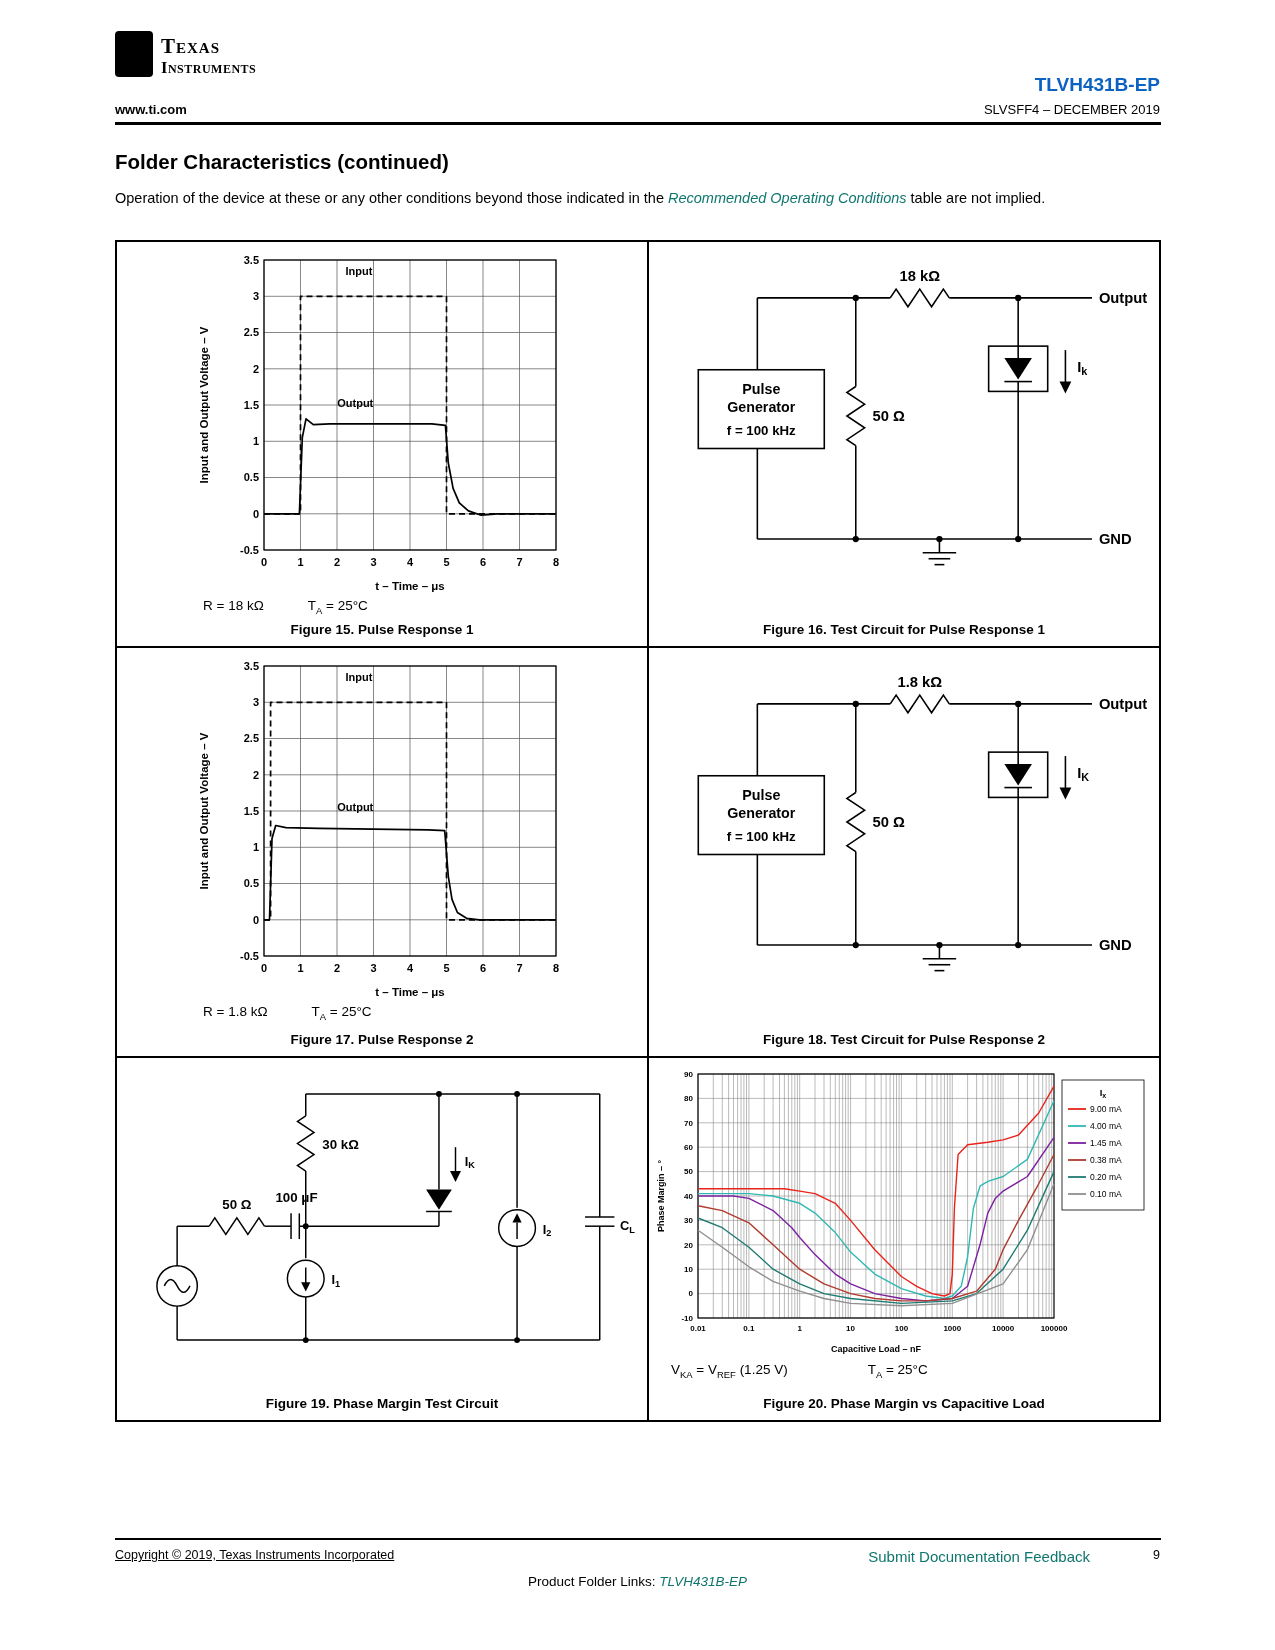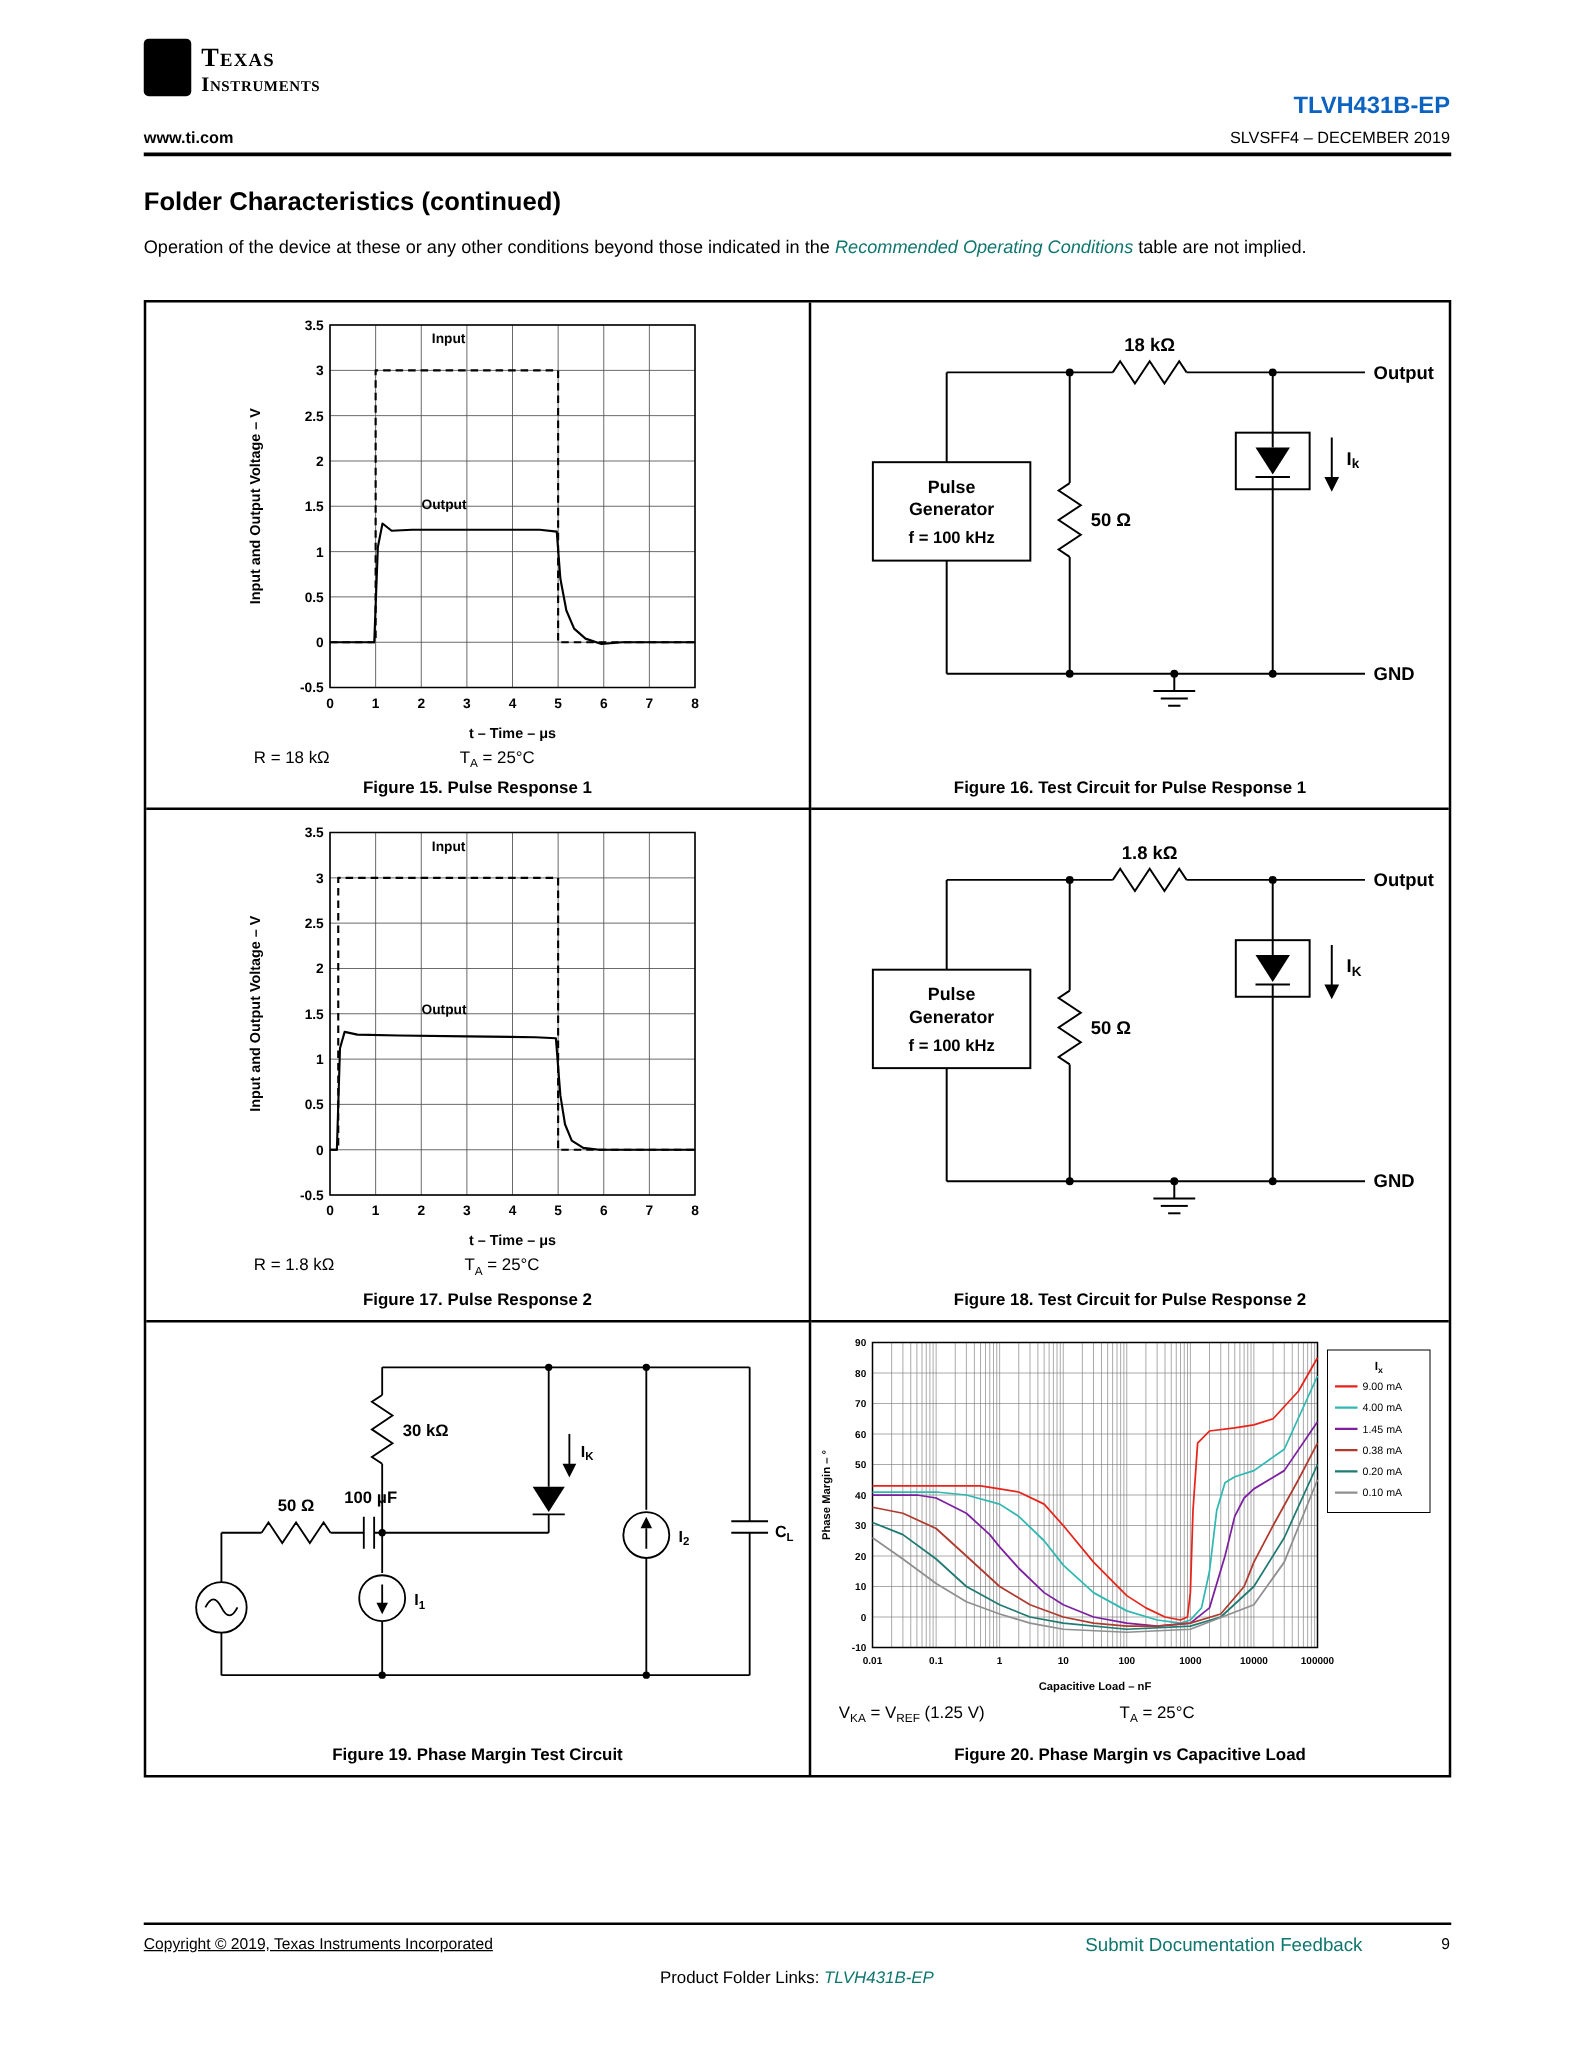--- a/index.html
+++ b/index.html
@@ -14,22 +14,22 @@
   .hdr-rule{position:absolute;left:115px;width:1046px;top:122px;height:3px;background:#000;}
   .ftr-rule{position:absolute;left:115px;width:1046px;top:1538px;height:2px;background:#000;}
   .page-title{position:absolute;left:115px;top:150px;font-size:20.5px;font-weight:bold;}
   .intro{position:absolute;left:115px;top:188px;width:1046px;font-size:14.5px;line-height:1.5;}
   .fig-grid{position:absolute;left:115px;top:240px;width:1046px;border:2px solid #000;display:grid;grid-template-columns:532px 1fr;grid-template-rows:406px 410px 362px;}
   .cell{border-right:2px solid #000;border-bottom:2px solid #000;display:flex;flex-direction:column;align-items:center;padding:6px 6px 9px;overflow:hidden;}
   .cell.lc{border-right:none;}
   .cell.lr{border-bottom:none;}
   .caption{margin-top:auto;font-size:13.5px;font-weight:bold;text-align:right;}
   .cond{width:100%;display:flex;font-size:13.5px;margin-top:2px;}
-  .cond-chart{padding-left:80px;gap:104px;}
-  .cond-20{padding-left:16px;gap:108px;margin-top:4px;}
+  .cond-chart{padding-left:80px;gap:44px;}
+  .cond-20{padding-left:16px;gap:80px;margin-top:4px;}
   .copyright{position:absolute;left:115px;top:1548px;font-size:12.5px;text-decoration:underline;}
   .feedback{position:absolute;right:185px;top:1548px;font-size:15px;}
   .pagenum{position:absolute;right:115px;top:1548px;font-size:12.5px;}
   .product-line{position:absolute;left:0;top:1574px;width:1275px;text-align:center;font-size:13.5px;}
 </style>
 </head>
 <body>
 
 <div>
 

